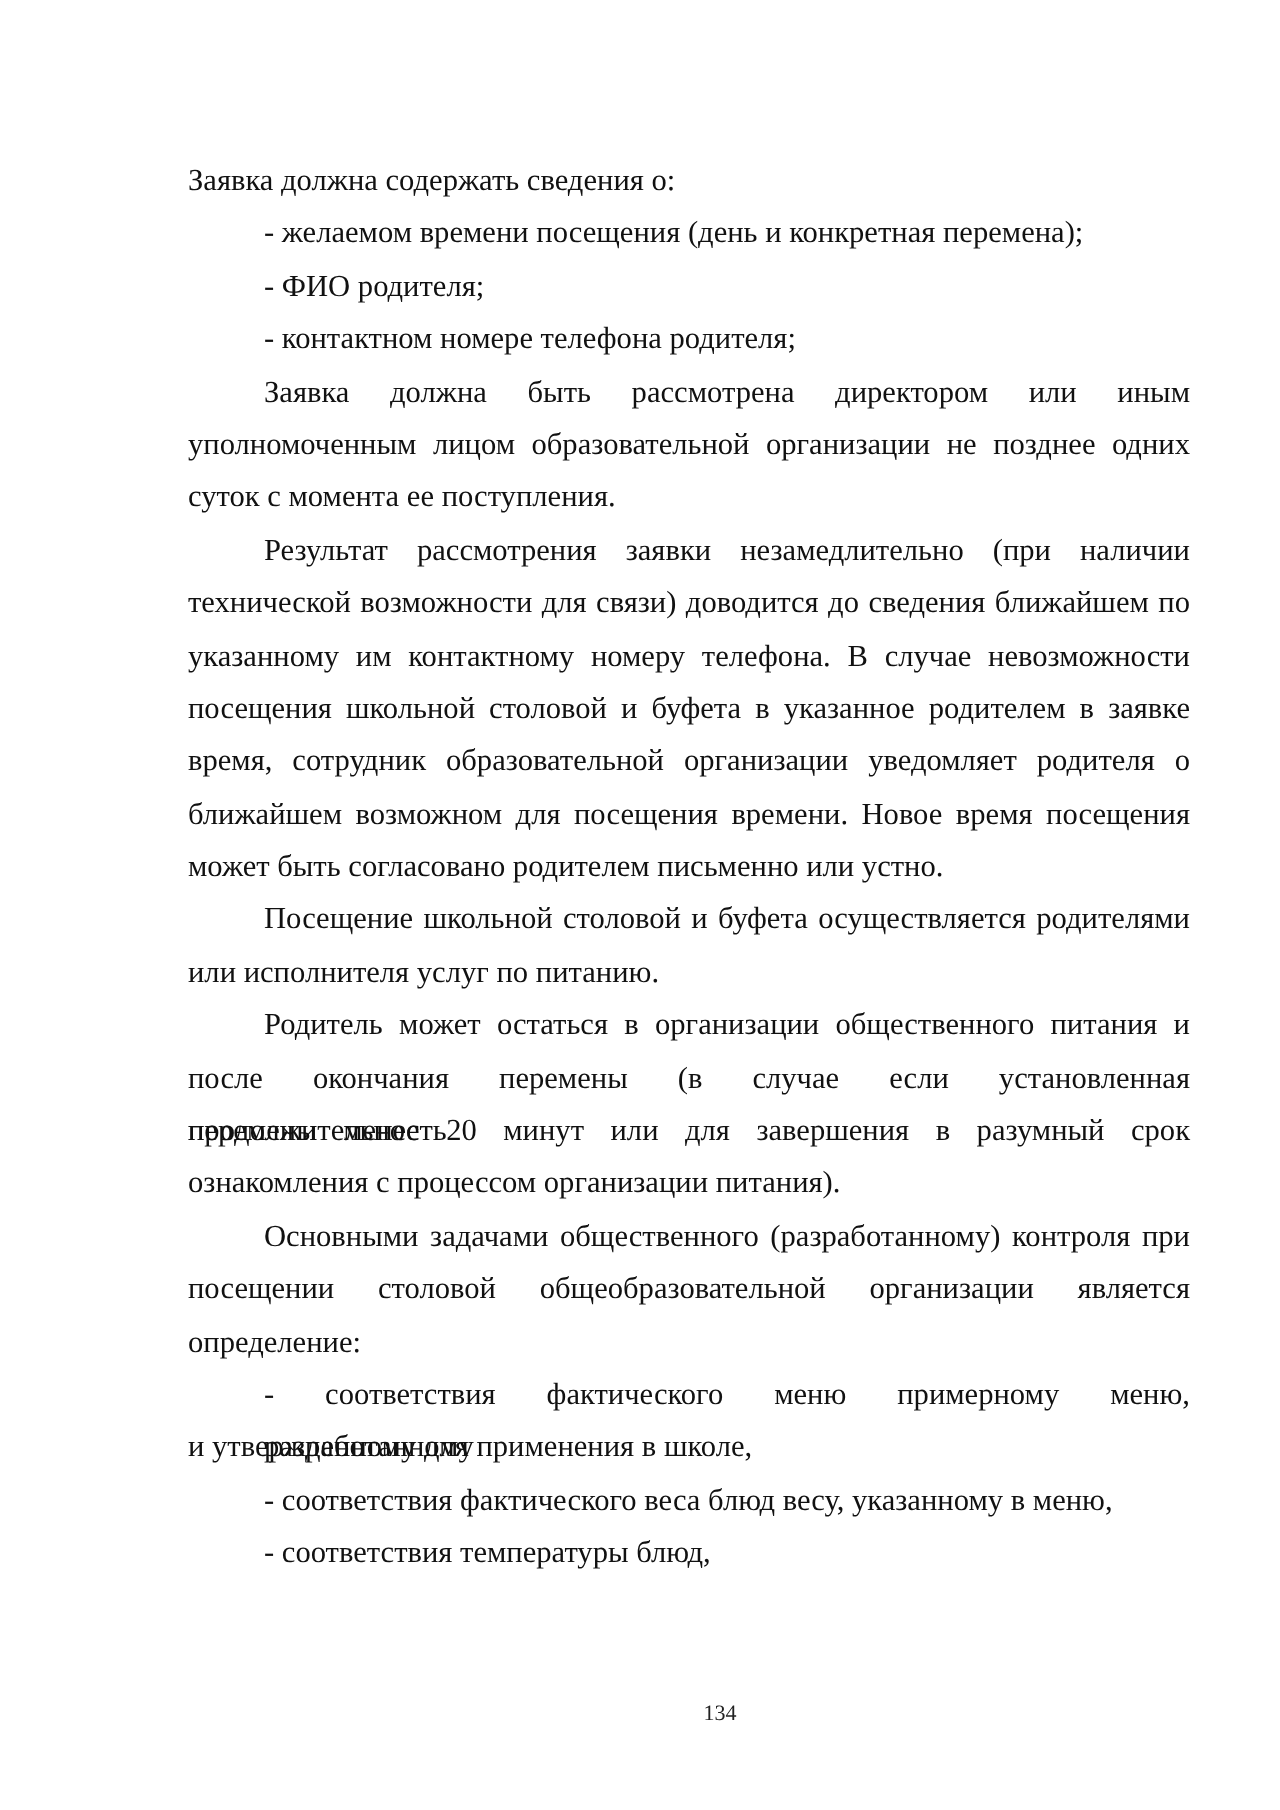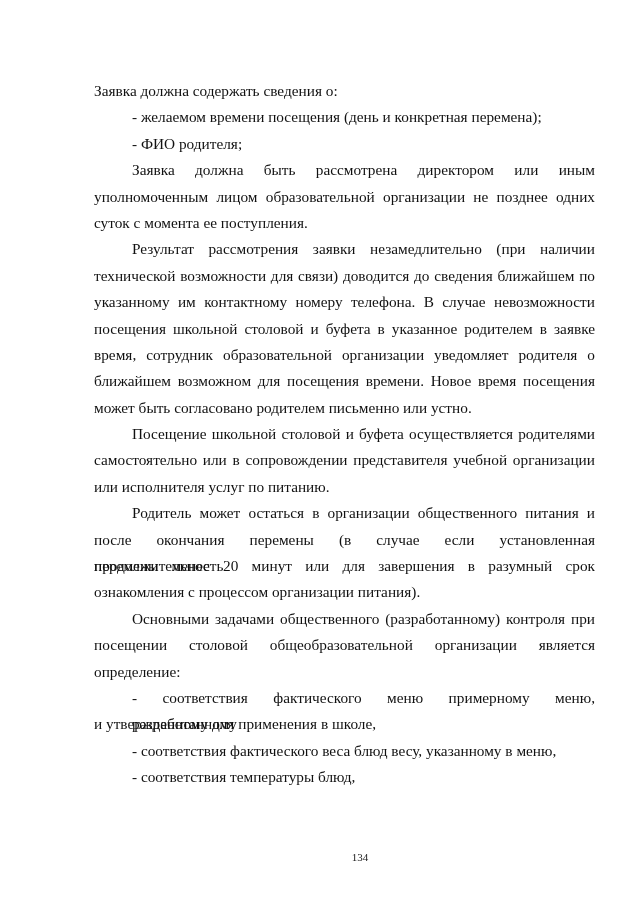--- a/index.html
+++ b/index.html
@@ -48,32 +48,32 @@
       padding-left: 40px;
     }
   </style>
 </head>
 <body>
 
 <div class="page" id="doc">
     <span class="line">Заявка должна содержать сведения о:</span>
     <span class="line ind">- желаемом времени посещения (день и конкретная перемена);</span>
     <span class="line ind">- ФИО родителя;</span>
+    <span class="line ind">- контактном номере телефона родителя;</span>
     <span class="line ind just">Заявка должна быть рассмотрена директором или иным</span>
     <span class="line just">уполномоченным лицом образовательной организации не позднее одних</span>
     <span class="line">суток с момента ее поступления.</span>
     <span class="line ind just">Результат рассмотрения заявки незамедлительно (при наличии</span>
     <span class="line just">технической возможности для связи) доводится до сведения ближайшем по</span>
     <span class="line just">указанному им контактному номеру телефона. В случае невозможности</span>
     <span class="line just">посещения школьной столовой и буфета в указанное родителем в заявке</span>
     <span class="line just">время, сотрудник образовательной организации уведомляет родителя о</span>
     <span class="line just">ближайшем возможном для посещения времени. Новое время посещения</span>
     <span class="line">может быть согласовано родителем письменно или устно.</span>
     <span class="line ind just">Посещение школьной столовой и буфета осуществляется родителями</span>
-    <span class="line just">самостоятельно или в сопровождении представителя учебной организации</span>
     <span class="line">или исполнителя услуг по питанию.</span>
     <span class="line ind just">Родитель может остаться в организации общественного питания и</span>
     <span class="line just">после окончания перемены (в случае если установленная продолжительность</span>
     <span class="line just">перемены менее 20 минут или для завершения в разумный срок</span>
     <span class="line">ознакомления с процессом организации питания).</span>
     <span class="line ind just">Основными задачами общественного (разработанному) контроля при</span>
     <span class="line just">посещении столовой общеобразовательной организации является</span>
     <span class="line">определение:</span>
     <span class="line ind just">- соответствия фактического меню примерному меню, разработанному</span>
     <span class="line">и утвержденному для применения в школе,</span>

